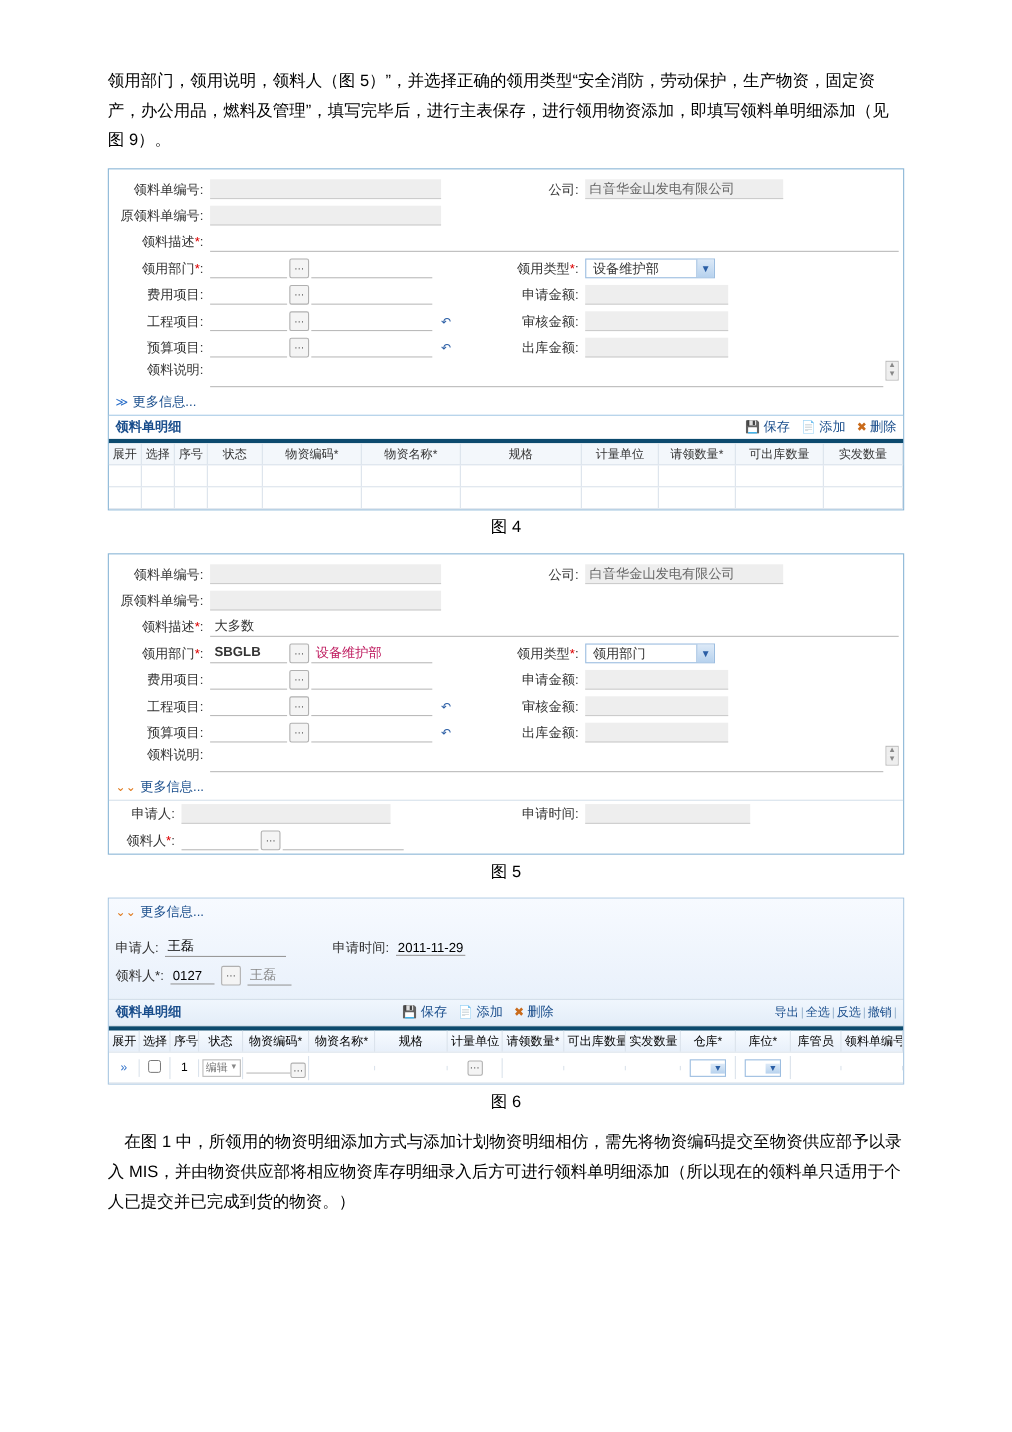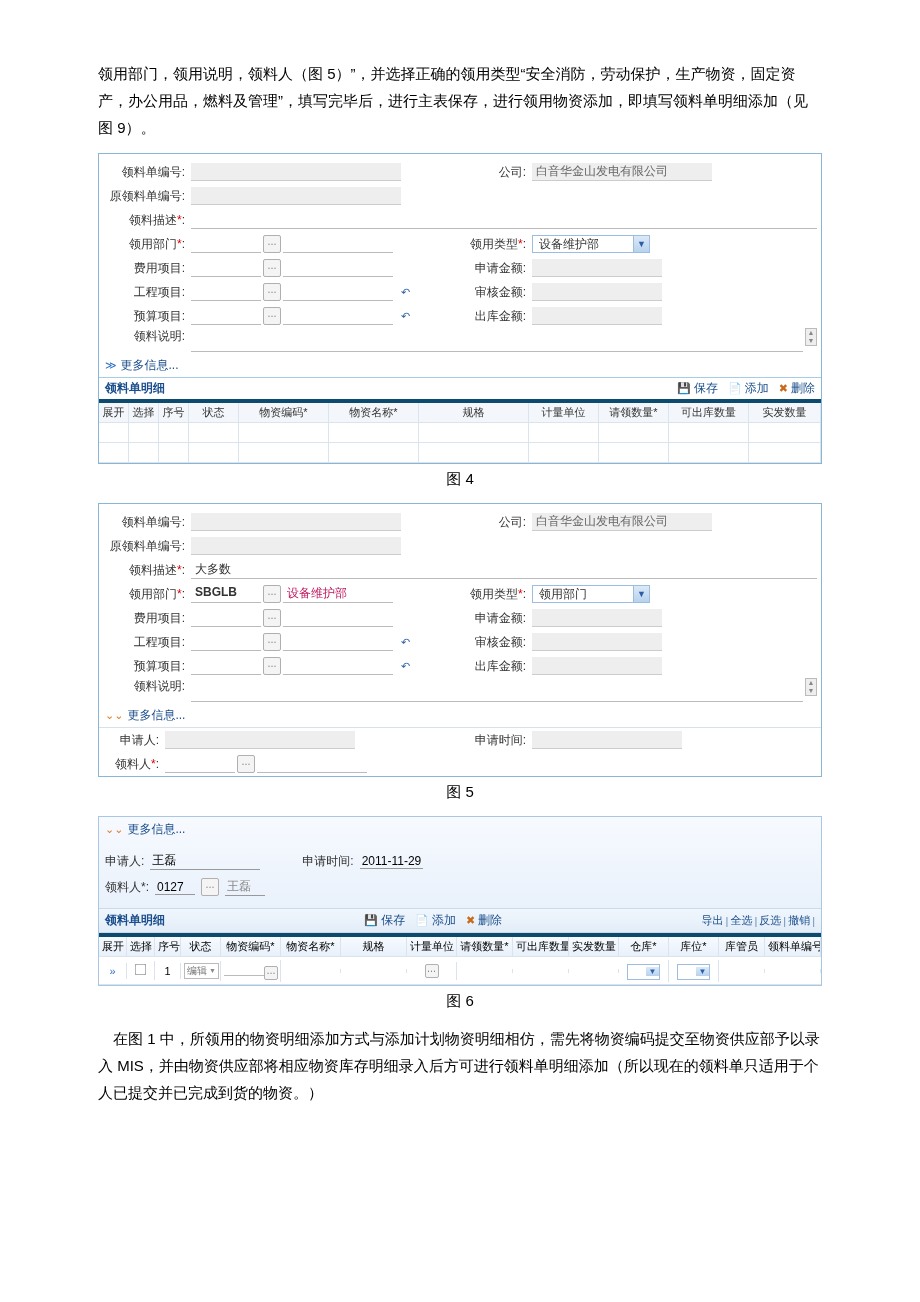--- a/index.html
+++ b/index.html
@@ -206,21 +206,21 @@
       display:inline-block; min-width:40px; border-bottom:1px solid #999;
       padding: 0 2px;
     }
     .fig6-sub {
       background: linear-gradient(#f0f6fd,#e3edf8);
       display:flex; justify-content:space-between; align-items:center;
       padding: 3px 6px;
       border-bottom: 1px solid #cdd9e6;
     }
     .link-group { display:flex; gap:2px; color:#1a4e8c; font-size:11px; }
-    .link-group span { cursor:pointer; }
+    .link-group span { cursor:pointer;font-family:Liberation Serif, serif; }
     .sep { color:#6a8fb4; }
     .fig6-grid .grid-head { background: linear-gradient(#f7fbff,#e8f0fa); }
     .drop-mini {
       display:inline-flex; border:1px solid #9cbde0; height:16px; align-items:center; background:#fff;
     }
     .drop-mini .t{min-width:18px;}
     .drop-mini .b{width:13px;background:linear-gradient(#dce9f7,#b7d2ee);text-align:center;font-size:8px;color:#2b5ea5;}
   </style>
 </head>
 <body>

